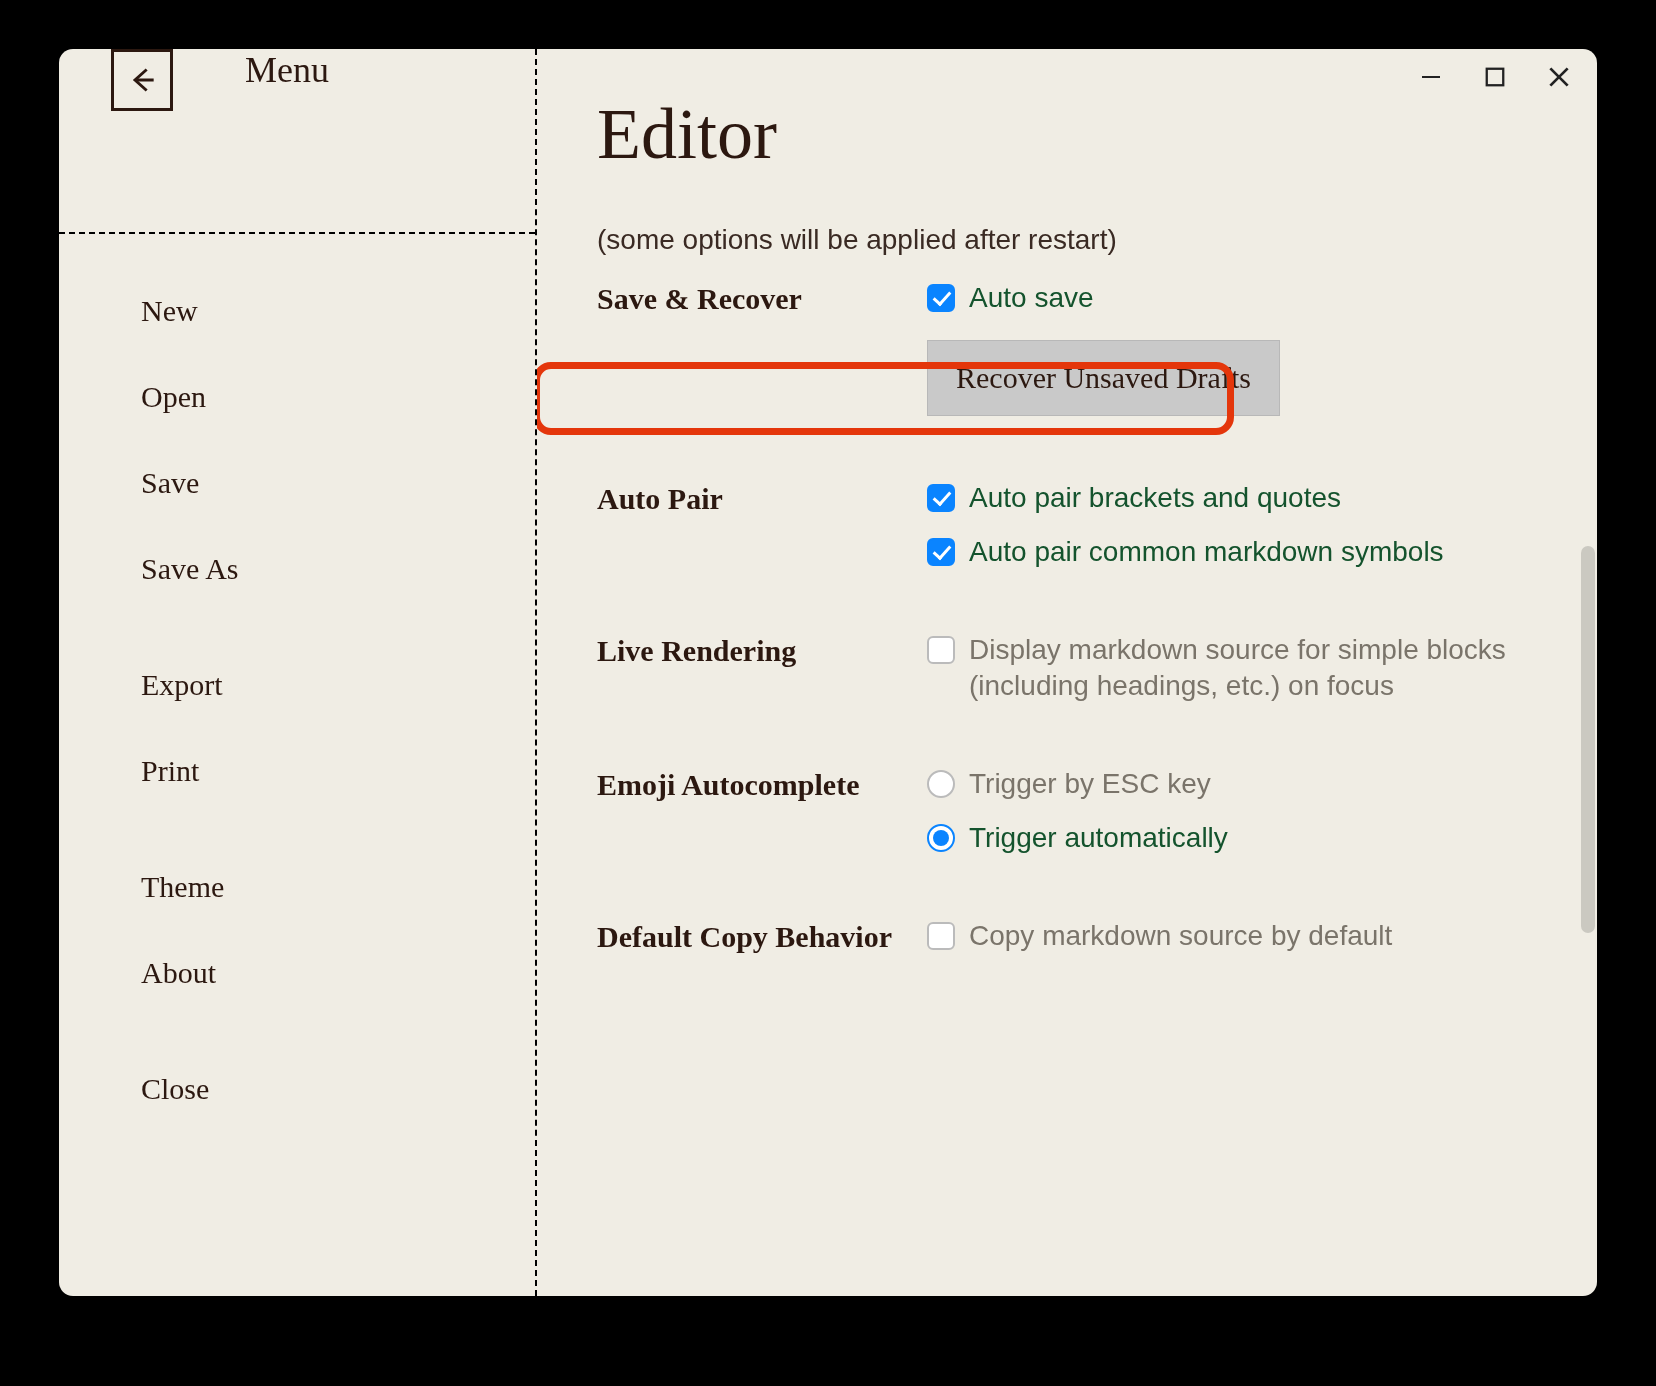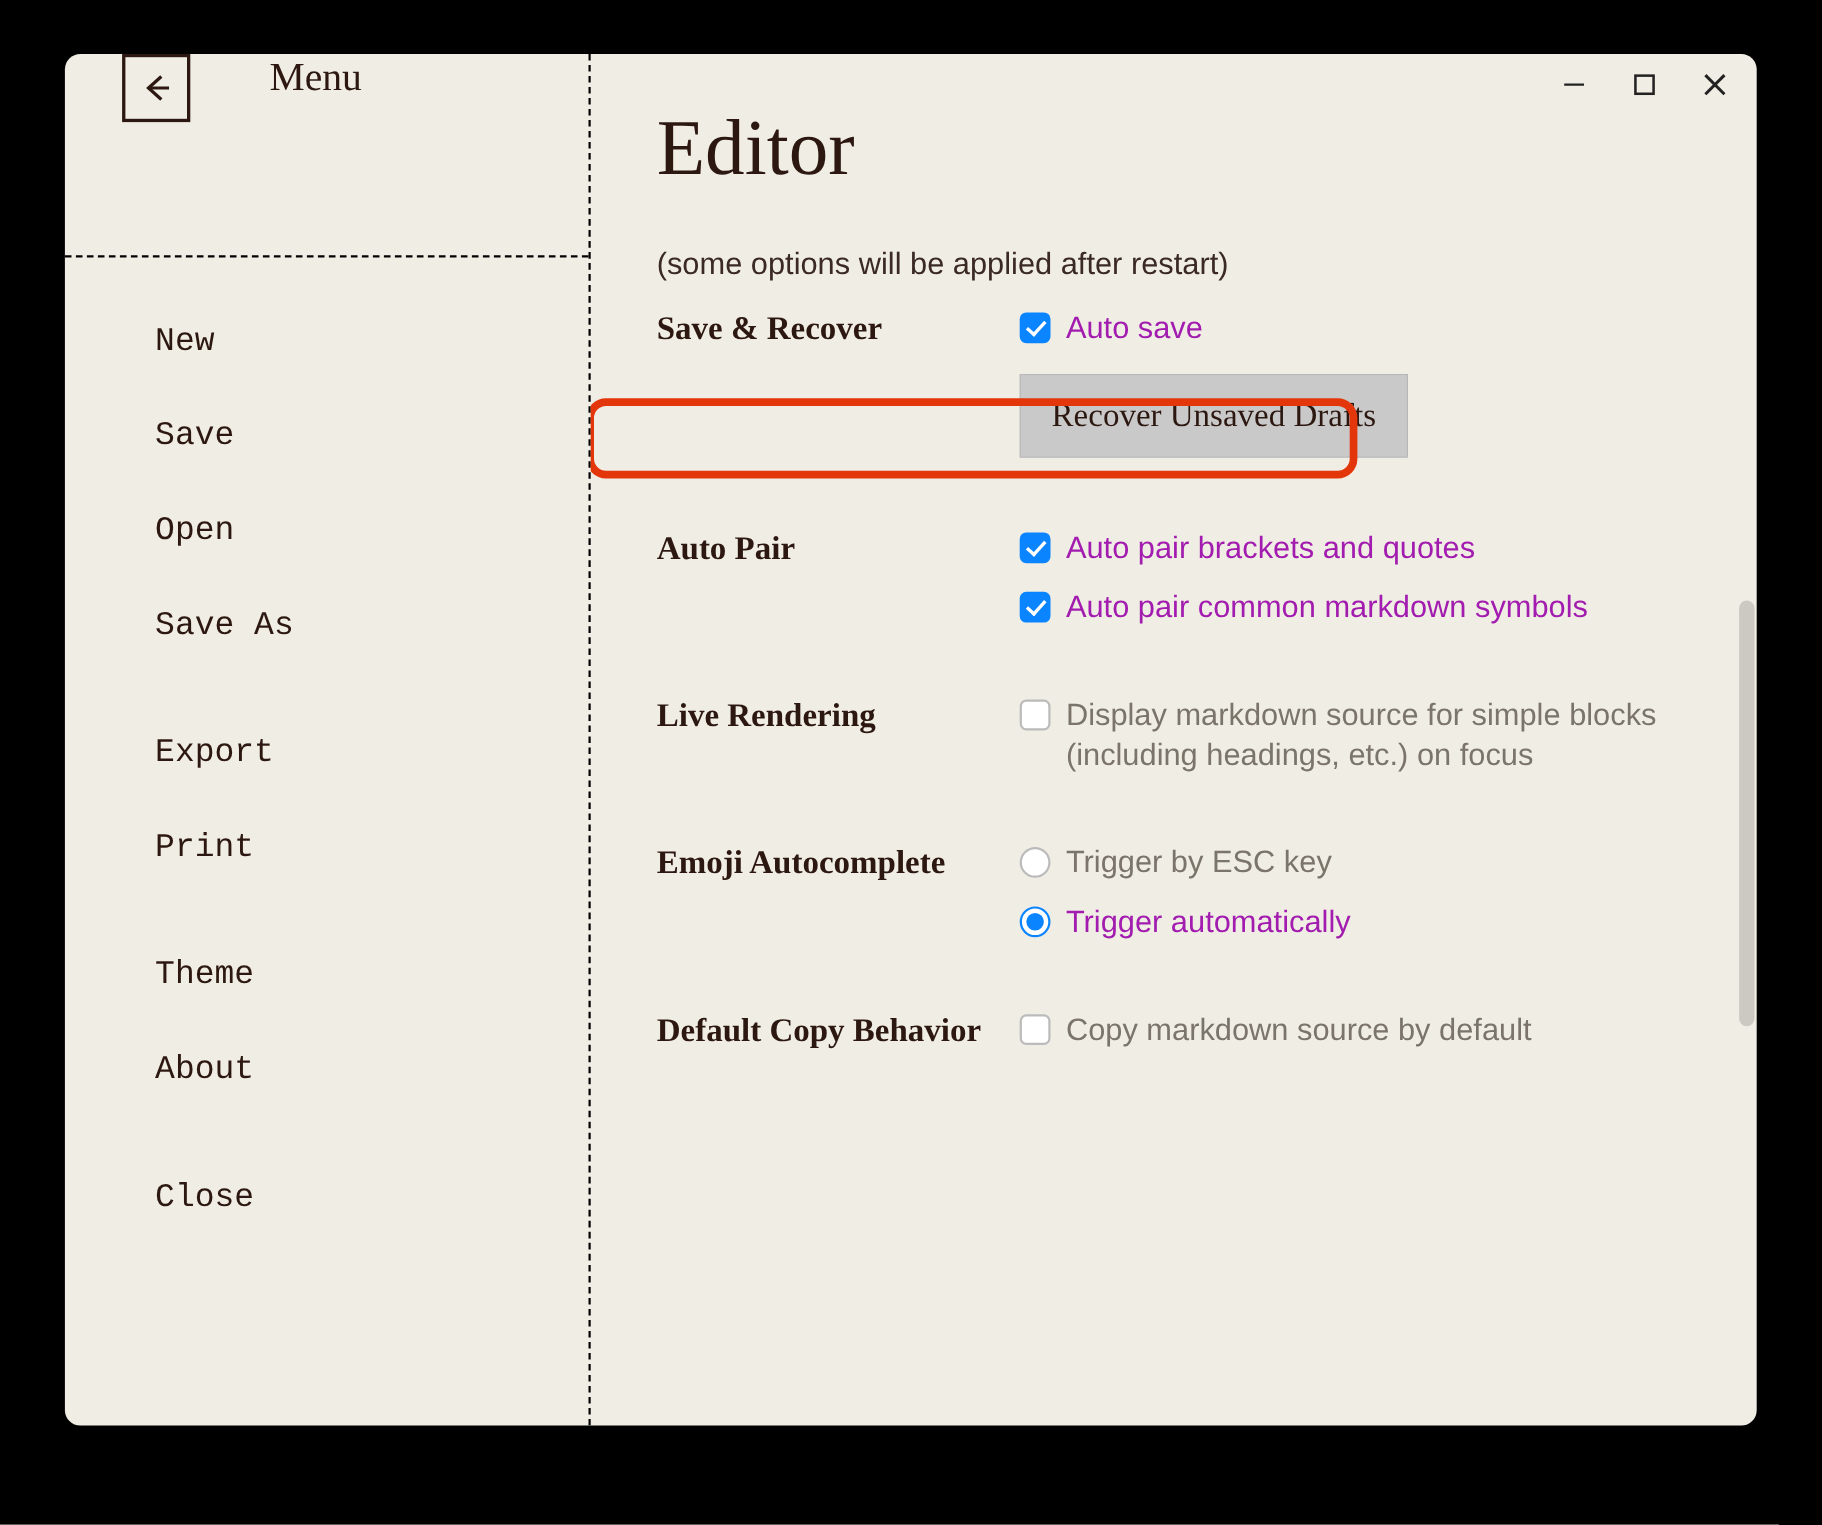--- a/index.html
+++ b/index.html
@@ -70,21 +70,21 @@
     .menu-title {
       font-family: Georgia, "Times New Roman", serif;
       font-size: 36px;
       color: #2c1810;
     }
     .sidebar-items {
       padding-top: 34px;
     }
     .sidebar-item {
       padding: 26px 0 26px 82px;
-      font-family: Liberation Mono, monospace;
+      font-family: Liberation Serif, serif;
       font-size: 30px;
       color: #2c1810;
       cursor: pointer;
     }
     .sidebar-item.active {
       background: #dbd8cd;
     }
     .sidebar-gap { height: 30px; }
 
     
@@ -130,21 +130,21 @@
     .section-controls {
       flex: 1;
     }
     .control-line {
       display: flex;
       align-items: flex-start;
       gap: 14px;
       margin-bottom: 18px;
       font-family: "Helvetica Neue", Arial, sans-serif;
       font-size: 28px;
-      color: #a21caf;
+      color: #14532d;
       line-height: 36px;
     }
     .control-line.muted { color: #7a746a; }
     .cb {
       width: 28px; height: 28px;
       border-radius: 6px;
       border: 2px solid #bbb;
       background: #fff;
       flex-shrink: 0;
       margin-top: 4px;
@@ -248,22 +248,22 @@
         <div class="back-btn">
           <svg viewBox="0 0 24 24">
               <path d="M16 3 L6 12 L16 21" fill="none" stroke="#2c1810" stroke-width="2.5"></path>
               <line x1="6" y1="12" x2="22" y2="12" stroke="#2c1810" stroke-width="2.5"></line>
             </svg>
         </div>
         <div class="menu-title">Menu</div>
       </div>
       <div class="sidebar-items">
         <div class="sidebar-item">New</div>
+        <div class="sidebar-item">Open</div>
         <div class="sidebar-item">Save</div>
-        <div class="sidebar-item">Open</div>
         <div class="sidebar-item">Save As</div>
         <div class="sidebar-gap"></div>
         <div class="sidebar-item">Export</div>
         <div class="sidebar-item">Print</div>
         <div class="sidebar-gap"></div>
         <div class="sidebar-item">Theme</div>
         <div class="sidebar-item">About</div>
         <div class="sidebar-gap"></div>
         <div class="sidebar-item">Close</div>
       </div>

